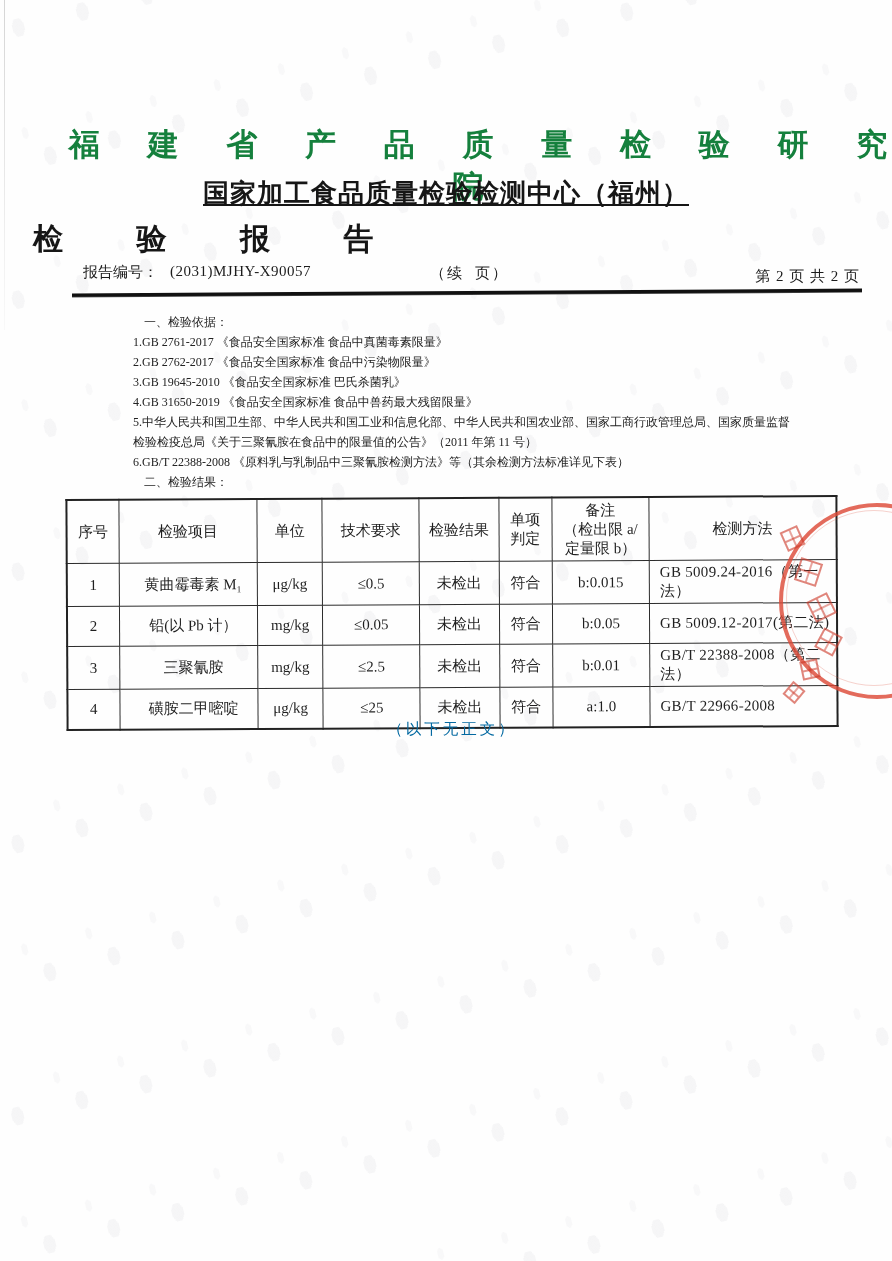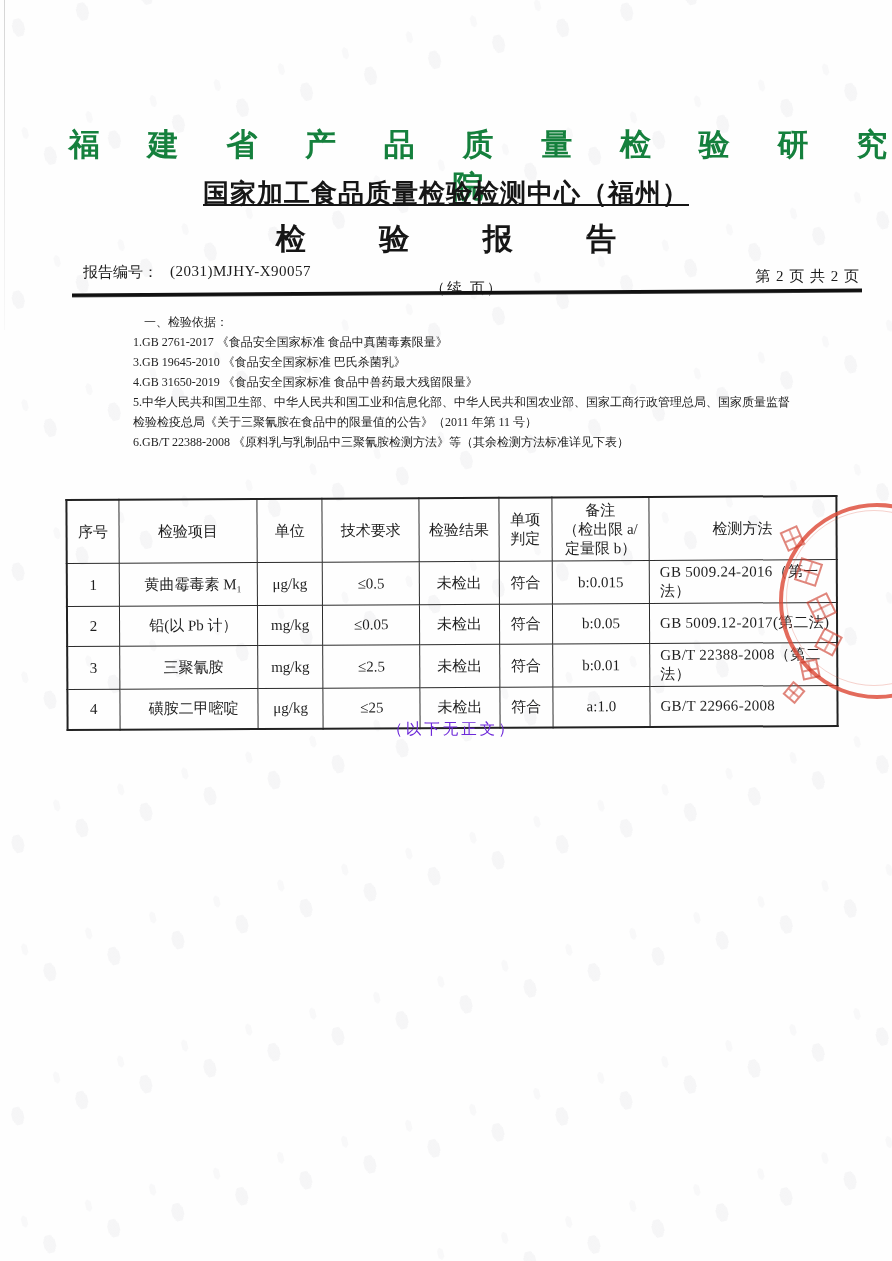--- a/index.html
+++ b/index.html
@@ -26,27 +26,27 @@
     position:absolute;top:124px;left:0;width:100%;text-align:center;
     font-size:31px;font-weight:bold;letter-spacing:20px;text-indent:20px;
     color:#15803d;
     margin-left:32px;
   }
   .center-title{
     position:absolute;top:176px;left:0;width:100%;text-align:center;
     font-size:26px;font-weight:bold;letter-spacing:1px;color:#161616;text-decoration:underline;
   }
   .report-title{
-    position:absolute;top:219px;left:0;width:100%;text-align:center;
+    position:absolute;top:219px;left:0;width:100%;text-align:left;
     font-size:30px;font-weight:bold;letter-spacing:33px;text-indent:33px;color:#161616;
   }
   .meta-row{position:absolute;top:263px;left:0;width:100%;font-size:15px;height:22px;}
   .meta-label{position:absolute;left:83px;top:0;}
   .meta-value{position:absolute;left:170px;top:0;letter-spacing:0.5px;}
-  .meta-cont{position:absolute;left:430px;top:16px;letter-spacing:2px;}
+  .meta-cont{position:absolute;left:430px;top:1px;letter-spacing:2px;font-family:Liberation Mono, monospace;}
   .meta-page{position:absolute;right:32px;top:4px;letter-spacing:1px;}
   .rule{
     position:absolute;top:291px;left:72px;width:790px;height:4px;
     background:linear-gradient(to bottom,#111 0 70%, #555);
     transform:rotate(-0.35deg);
   }
   .body-text{
     position:absolute;left:133px;top:312px;width:664px;
     font-size:12px;line-height:20px;color:#222;
   }
@@ -63,21 +63,21 @@
     border:1px solid #2c2c2c;text-align:center;vertical-align:middle;
     padding:2px 3px;white-space:pre-line;font-weight:normal;
   }
   .results-table{border:2px solid #222;}
   .results-table thead th{height:58px;line-height:19px;}
   .results-table tbody tr{height:40px;}
   .td-item{text-align:center;padding-left:13px !important;}
   .td-method{text-align:left !important;padding-left:10px !important;letter-spacing:0.3px;}
   .footer-note{
     position:absolute;top:719px;left:66px;width:772px;text-align:center;
-    font-size:15.5px;letter-spacing:3px;color:#6d28d9;
+    font-size:15.5px;letter-spacing:3px;color:#0369a1;
   }
   
   .seal{position:absolute;left:0;top:0;width:892px;height:1261px;pointer-events:none;}
   .seal-ring{
     position:absolute;left:779px;top:503px;width:188px;height:188px;
     border:4px solid rgba(221,74,56,0.82);border-radius:50%;
     filter:blur(0.4px);
   }
   .seal-ring2{
     position:absolute;left:786px;top:510px;width:174px;height:174px;
@@ -113,24 +113,26 @@
     <span class="meta-value">(2031)MJHY-X90057</span>
     <span class="meta-cont">（续 页）</span>
     <span class="meta-page">第 2 页  共 2 页</span>
   </div>
 
   <div class="rule"></div>
 
   <div class="body-text">
     <div class="heading">一、检验依据：</div>
     <div class="basis-item">1.GB 2761-2017 《食品安全国家标准 食品中真菌毒素限量》</div>
+    <div class="basis-item">2.GB 2762-2017 《食品安全国家标准 食品中污染物限量》</div>
     <div class="basis-item">3.GB 19645-2010 《食品安全国家标准 巴氏杀菌乳》</div>
     <div class="basis-item">4.GB 31650-2019 《食品安全国家标准 食品中兽药最大残留限量》</div>
     <div class="basis-item">5.中华人民共和国卫生部、中华人民共和国工业和信息化部、中华人民共和国农业部、国家工商行政管理总局、国家质量监督检验检疫总局《关于三聚氰胺在食品中的限量值的公告》（2011 年第 11 号）</div>
     <div class="basis-item">6.GB/T 22388-2008 《原料乳与乳制品中三聚氰胺检测方法》等（其余检测方法标准详见下表）</div>
+    <div class="results-heading">二、检验结果：</div>
   </div>
 
   <table class="results-table">
     <colgroup>
       <col style="width:52px">
         <col style="width:138px">
         <col style="width:65px">
         <col style="width:97px">
       <col style="width:79px">
         <col style="width:53px">

